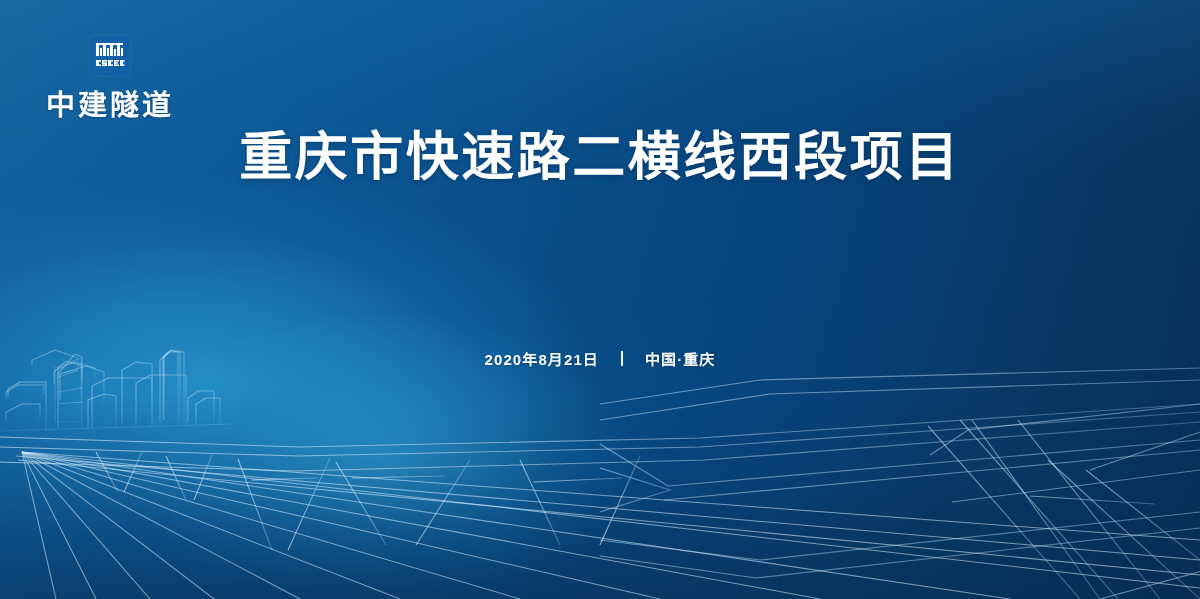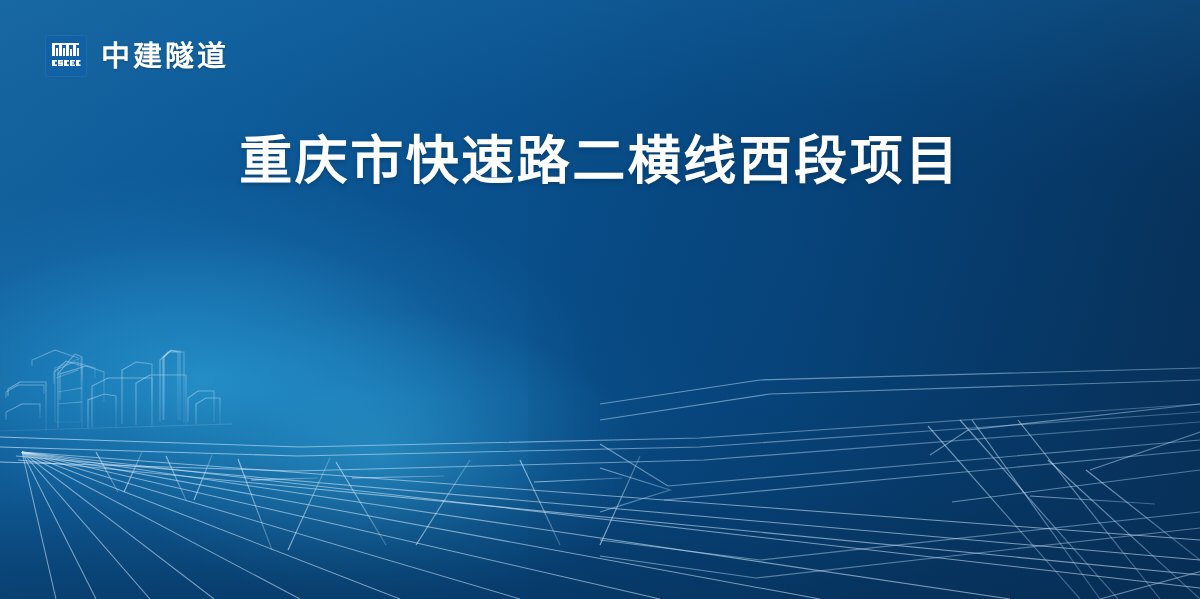--- a/index.html
+++ b/index.html
@@ -104,20 +104,21 @@
   }
 
   
   .logo-row {
     position: absolute;
     left: 46px;
     top: 36px;
     display: flex;
     align-items: center;
     gap: 15px;
+    flex-direction: column;
   }
   .logo-mark {
     width: 40px;
     height: 40px;
     background: #1161a6;
     border-radius: 2px;
     display: block;
     box-shadow: 0 0 0 1px rgba(255,255,255,0.05);
   }
   .logo-text {
@@ -130,20 +131,21 @@
     text-shadow: 0 1px 2px rgba(0,30,60,0.35);
   }
 
   
   .title-block {
     position: absolute;
     left: 0;
     right: 0;
     top: 126px;
     text-align: center;
+    font-family: Liberation Mono, monospace;
   }
   .title-line {
     color: #ffffff;
     font-size: 53px;
     font-weight: bold;
     letter-spacing: 2.5px;
     line-height: 70px;
     white-space: nowrap;
     text-shadow: 0 2px 5px rgba(2,42,80,0.42);
   }
@@ -427,14 +429,19 @@
         <rect x="30" y="28.4" width="4.5" height="1.6"></rect>
       </g>
     </svg>
     <span class="logo-text">中建隧道</span>
   </div>
 
   <div class="title-block">
     <div class="title-line">重庆市快速路二横线西段项目</div>
   </div>
 
+  <div class="subtitle-row">
+    <span>2020年8月21日</span>
+    <span class="subtitle-sep"></span>
+    <span>中国·重庆</span>
+  </div>
 
 </div>
 
 </body></html>

